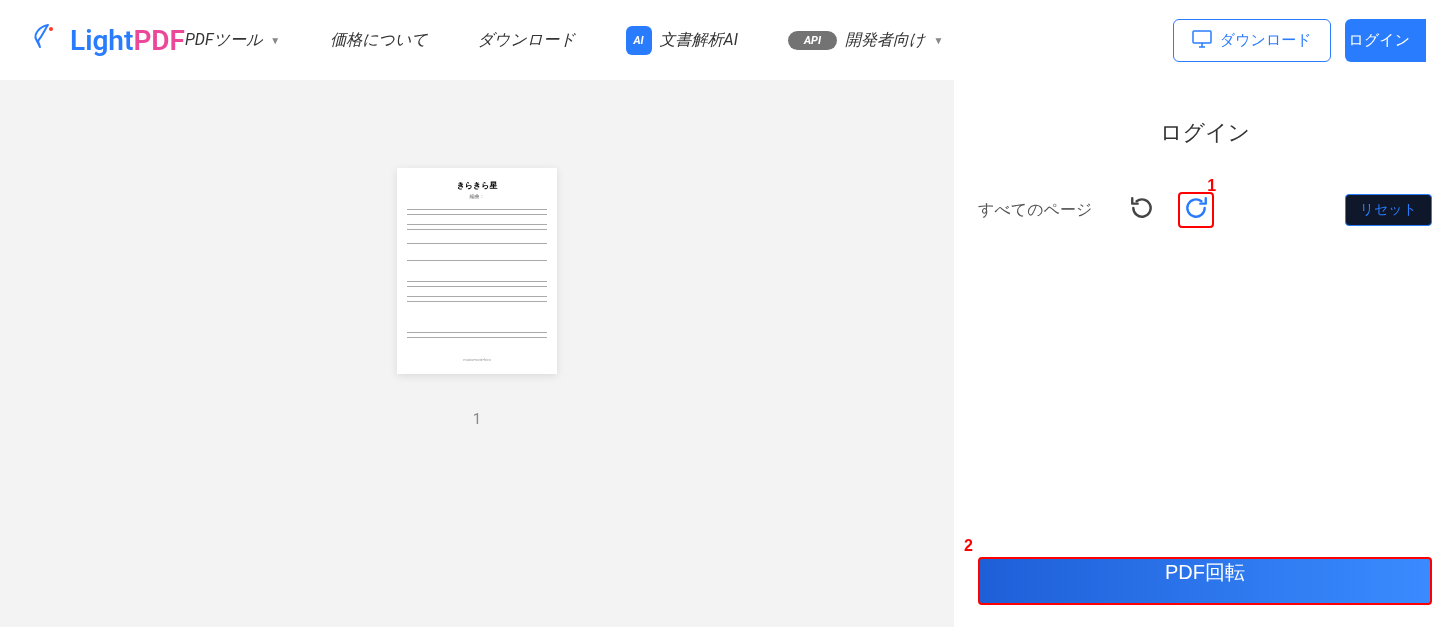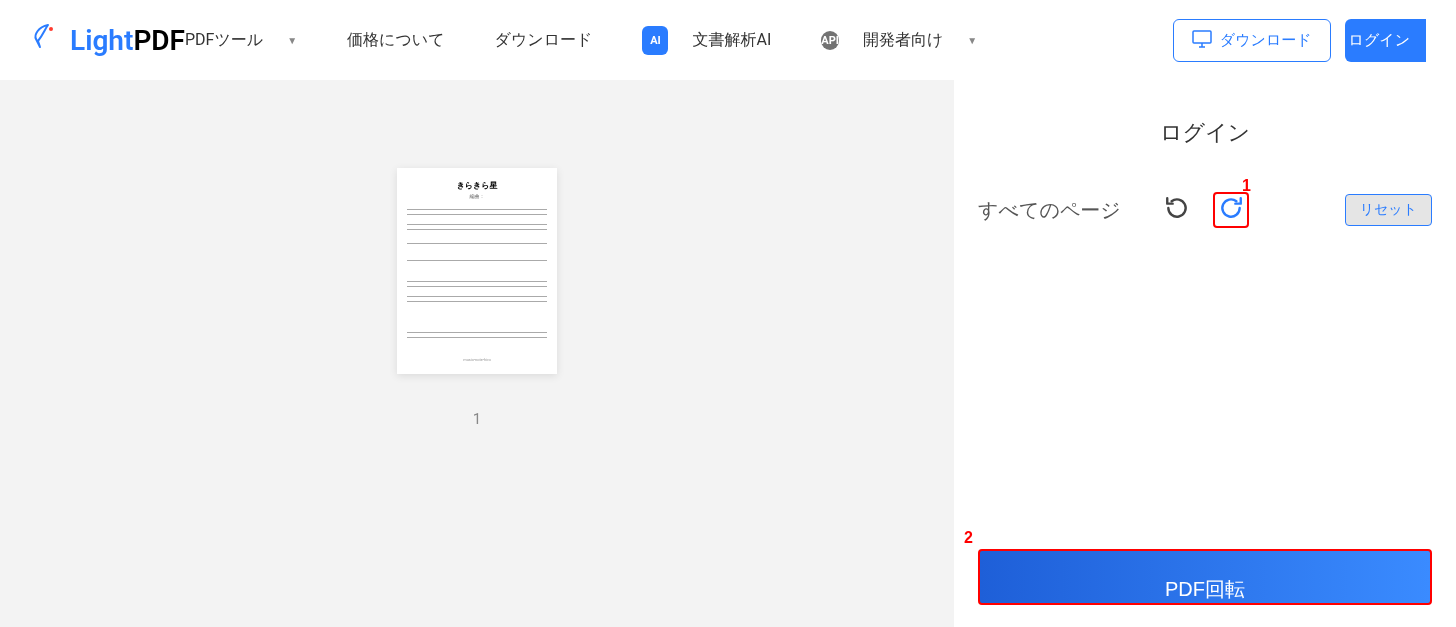--- a/index.html
+++ b/index.html
@@ -2,27 +2,27 @@
 <html><head>
   <meta charset="utf-8">
   <style>
     * { margin: 0; padding: 0; box-sizing: border-box; }
     body { font-family: -apple-system, BlinkMacSystemFont, "Segoe UI", Roboto, sans-serif; width: 1456px; height: 627px; overflow: hidden; background: #fff; }
     
     .header { height: 80px; display: flex; align-items: center; padding: 0 30px; background: #fff; position: relative; }
     .logo { display: flex; align-items: center; font-size: 28px; font-weight: 600; }
     .logo-icon { margin-right: 8px; }
     .logo-light { color: #2a7cff; }
-    .logo-pdf { color: #000000; }
+    .logo-pdf { color: #ec4899; }
     
     .nav { display: flex; align-items: center; gap: 50px; flex: 1; }
-    .nav-item { display: flex; align-items: center; gap: 24px; color: #333; font-size: 16px; cursor: pointer; }
+    .nav-item { display: flex; align-items: center; gap: 8px; color: #333; font-size: 16px; cursor: pointer; font-style: italic; }
     .nav-item .chev { font-size: 10px; color: #888; }
     .ai-badge { background: #2a7cff; color: #fff; border-radius: 6px; width: 26px; height: 29px; display: inline-flex; align-items: center; justify-content: center; font-size: 11px; font-weight: 700; }
-    .api-badge { background: #737373; color: #fff; border-radius: 11px; padding: 3px 0; font-size: 11px; font-weight: 700; }
+    .api-badge { background: #737373; color: #fff; border-radius: 11px; padding: 3px 16px; font-size: 11px; font-weight: 700; }
     
     .header-right { display: flex; align-items: center; gap: 14px; }
     .download-btn { border: 1px solid #2a7cff; color: #2a7cff; background: #fff; border-radius: 6px; padding: 10px 18px; display: flex; align-items: center; gap: 8px; font-size: 15px; cursor: pointer; }
     .login-btn { background: #2a7cff; color: #fff; border: none; border-radius: 6px 0 0 6px; padding: 12px 16px 12px 4px; font-size: 15px; cursor: pointer; }
     
     .content { display: flex; height: 547px; }
     
     .preview-area { flex: 1; background: #f3f3f3; position: relative; display: flex; flex-direction: column; align-items: center; padding-top: 88px; overflow-y: scroll; }
     .preview-area::-webkit-scrollbar { width: 14px; }
     .preview-area::-webkit-scrollbar-track { background: #f3f3f3; }
@@ -34,32 +34,32 @@
     .staff-block { width: 100%; margin-bottom: 6px; }
     .staff { width: 100%; height: 14px; background: repeating-linear-gradient(to bottom, transparent 0, transparent 2px, #aaa 2px, #aaa 2.5px); position: relative; margin-bottom: 1px; }
     .staff::before { content: ""; position: absolute; inset: 0; background-image: radial-gradient(circle, #222 0.5px, transparent 0.5px); background-size: 5px 4px; background-position: 2px 3px; opacity: 0.85; }
     .page-footer { font-size: 4px; color: #999; margin-top: auto; }
     .page-number { margin-top: 36px; color: #888; font-size: 15px; }
     
     .sidebar { width: 502px; background: #fff; padding: 38px 24px 22px; display: flex; flex-direction: column; position: relative; }
     .sidebar-title { font-size: 22px; color: #333; text-align: center; margin-bottom: 44px; }
     
     .rotate-row { display: flex; align-items: center; gap: 18px; }
-    .rotate-label { color: #555; font-size: 20px; margin-right: 20px; }
+    .rotate-label { color: #555; font-size: 16px; margin-right: 14px; }
     .rotate-btn { width: 36px; height: 36px; display: flex; align-items: center; justify-content: center; cursor: pointer; border-radius: 4px; }
     .rotate-btn.ccw { color: #444; }
     .rotate-btn.cw { color: #2a7cff; border: 2px solid #ff0000; position: relative; }
-    .reset-btn { margin-left: auto; border: 1px solid #2a7cff; color: #2a7cff; background: #e5e5e5; border-radius: 4px; padding: 6px 14px; font-size: 14px; cursor: pointer; }
+    .reset-btn { margin-left: auto; border: 1px solid #2a7cff; color: #2a7cff; background: #0f172a; border-radius: 4px; padding: 6px 14px; font-size: 14px; cursor: pointer; }
     
     .annotation { position: absolute; color: #ff0000; font-weight: 700; font-size: 16px; font-family: Arial, sans-serif; }
     .ann-1 { top: -17px; right: -4px; }
     .ann-2 { left: -14px; top: -20px; }
     
     .action-wrap { margin-top: auto; position: relative; }
-    .action-btn { width: 100%; height: 56px; background: linear-gradient(90deg, #1e5fd8, #3a8bff); color: #fff; border: 2px solid #ff0000; border-radius: 4px; font-size: 20px; cursor: pointer; display: flex; align-items: flex-end; justify-content: center; }
+    .action-btn { width: 100%; height: 48px; background: linear-gradient(90deg, #1e5fd8, #3a8bff); color: #fff; border: 2px solid #ff0000; border-radius: 4px; font-size: 20px; cursor: pointer; display: flex; align-items: flex-start; justify-content: center; }
   </style>
 </head>
 <body>
 
 <div class="header">
   <div class="logo">
     <span class="logo-icon">
       <svg width="32" height="32" viewBox="0 0 32 32">
           <path d="M6 18 C4 14 8 6 18 4 C15 8 13 14 8 20 L10 26 L6 18 Z" fill="none" stroke="#2a7cff" stroke-width="2" stroke-linejoin="round"></path>
           <circle cx="21" cy="8" r="2" fill="#ff3b30"></circle>

